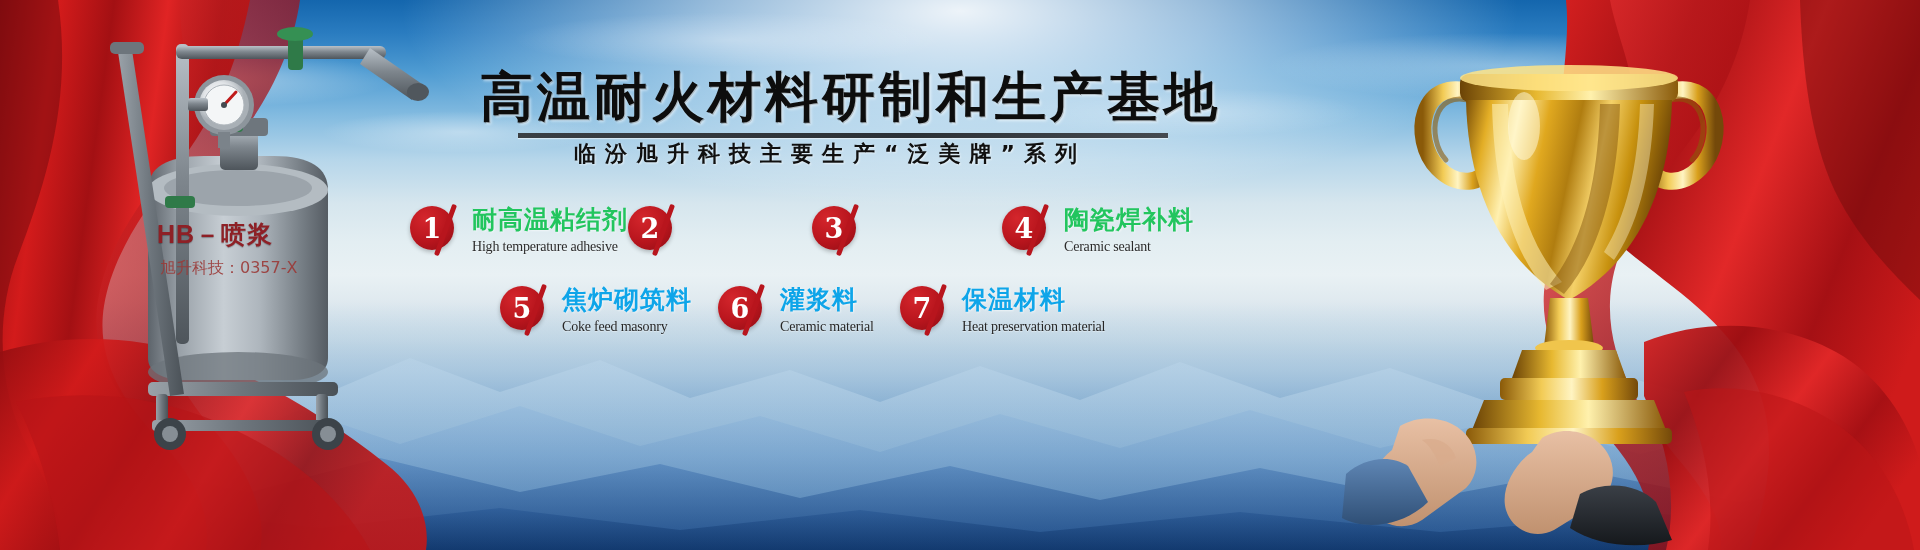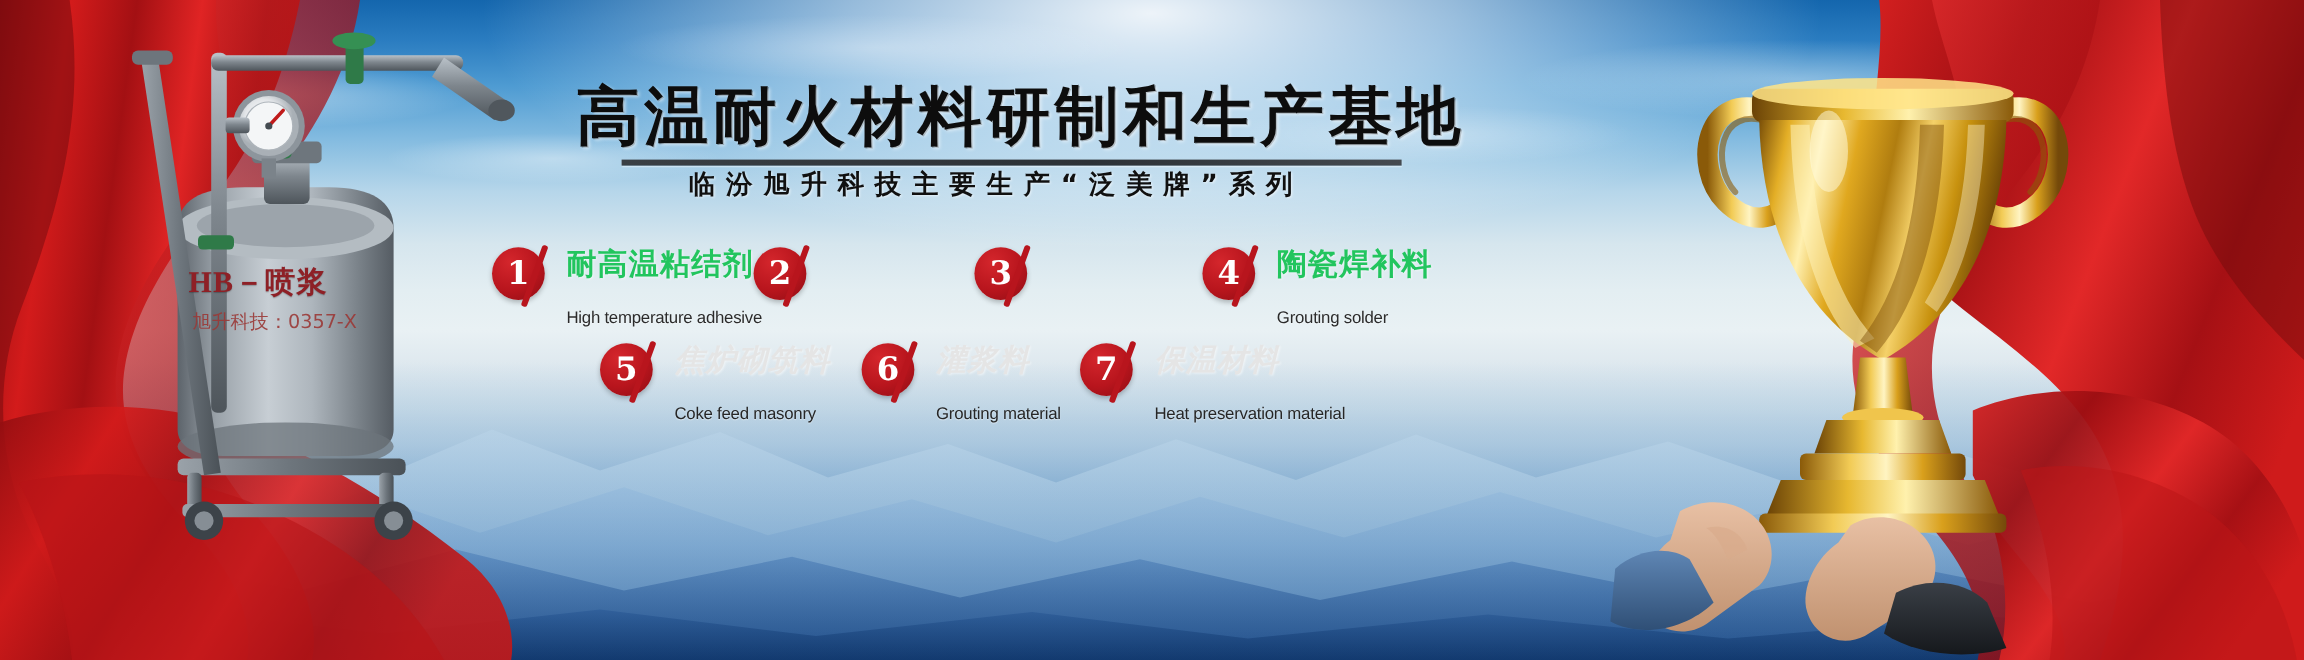--- a/index.html
+++ b/index.html
@@ -63,21 +63,21 @@
   .ribbon-right { position:absolute; right:0; top:0; width:640px; height:550px; }
   .ribbon-right svg { display:block; width:100%; height:100%; }
 
   
   .machine { position:absolute; left:52px; top:10px; width:400px; height:440px; }
   .machine svg { display:block; width:100%; height:100%; }
   .machine-label {
     position:absolute; left:157px; top:218px; width:170px;
     color:#8e2026; font-size:25px; font-weight:bold; letter-spacing:1px;
     text-shadow:0 1px 1px rgba(0,0,0,0.25); white-space:nowrap;
-    font-family:Liberation Serif, serif;
+    font-family:Liberation Sans, sans-serif;
   }
   .machine-sub {
     position:absolute; left:160px; top:258px; width:180px;
     color:#9b3a38; font-size:16px; white-space:nowrap; opacity:0.9;
     font-family:"DejaVu Sans","Liberation Sans",sans-serif;
   }
 
   
   .trophy { position:absolute; right:186px; top:16px; width:330px; height:430px; }
   .trophy svg { display:block; width:100%; height:100%; }
@@ -133,26 +133,26 @@
     transform:rotate(20deg);
   }
   .item-texts { padding-left:10px; padding-top:1px; }
   .item-cn {
     font-family:"DejaVu Sans","Liberation Sans",sans-serif;
     font-size:25px; font-weight:bold; color:#22c55e;
     letter-spacing:1px; white-space:nowrap; line-height:1.05;
     text-shadow:1px 1px 2px rgba(255,255,255,0.55);
   }
   .item-en {
-    margin-top:23px;
-    font-family:Liberation Sans, sans-serif;
+    margin-top:6px;
+    font-family:Liberation Serif, serif;
     font-size:14px; color:#2b2b2b; white-space:nowrap; letter-spacing:-0.2px;
     text-shadow:0 1px 1px rgba(255,255,255,0.5);
   }
-  .row2 .item-cn { color:#e5e5e5;font-style:italic; }
+  .row2 .item-cn { color:#0ea5e9; }
   .row2 .item-en { color:#262626; }
 </style>
 </head>
 <body>
 
 <div id="banner">
 
   <div class="sky"></div>
   <div class="sky-clouds"></div>
 
@@ -418,21 +418,21 @@
         </div>
       </div>
 
       <div class="item" style="left:602px; top:206px;">
         <div class="badge-wrap">
           <div class="badge">4</div>
           <div class="slash"></div>
         </div>
         <div class="item-texts">
           <div class="item-cn">陶瓷焊补料</div>
-          <div class="item-en">Grouting solder</div>
+          <div class="item-en">Ceramic sealant</div>
         </div>
       </div>
 
       <div class="item row2" style="left:100px; top:286px;">
         <div class="badge-wrap">
           <div class="badge">5</div>
           <div class="slash"></div>
         </div>
         <div class="item-texts">
           <div class="item-cn">焦炉砌筑料</div>
@@ -440,21 +440,21 @@
         </div>
       </div>
 
       <div class="item row2" style="left:318px; top:286px;">
         <div class="badge-wrap">
           <div class="badge">6</div>
           <div class="slash"></div>
         </div>
         <div class="item-texts">
           <div class="item-cn">灌浆料</div>
-          <div class="item-en">Grouting material</div>
+          <div class="item-en">Ceramic material</div>
         </div>
       </div>
 
       <div class="item row2" style="left:500px; top:286px;">
         <div class="badge-wrap">
           <div class="badge">7</div>
           <div class="slash"></div>
         </div>
         <div class="item-texts">
           <div class="item-cn">保温材料</div>

